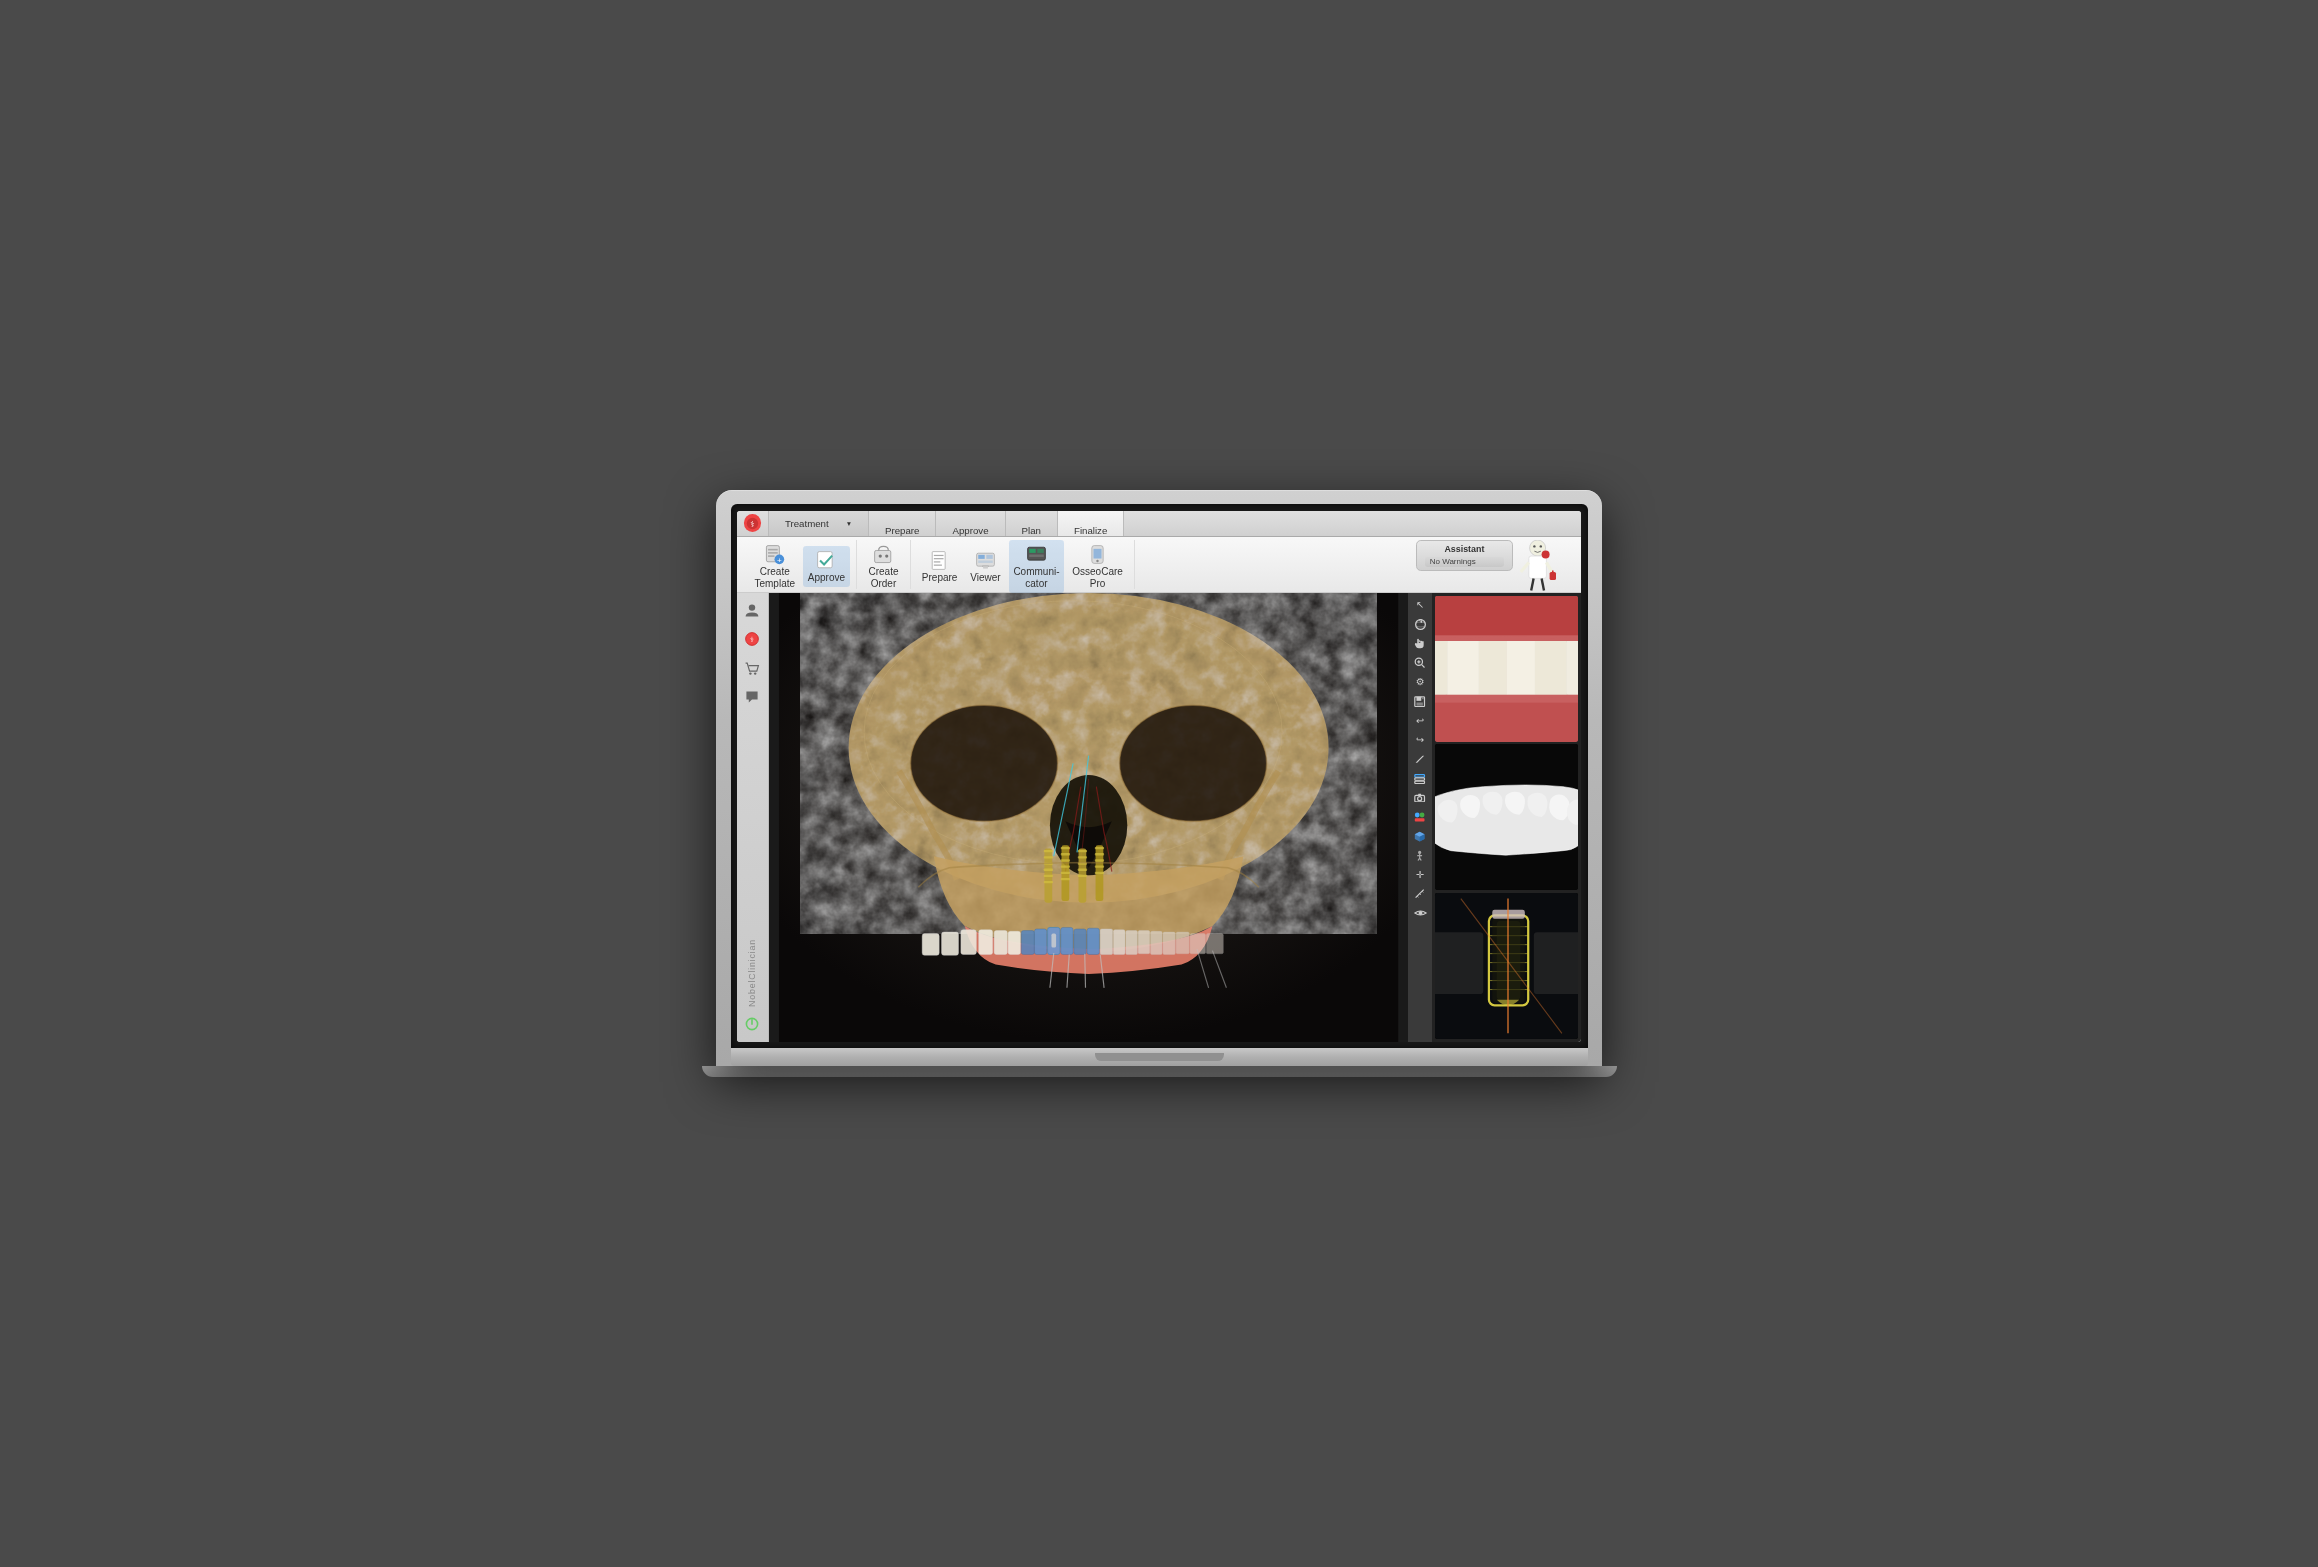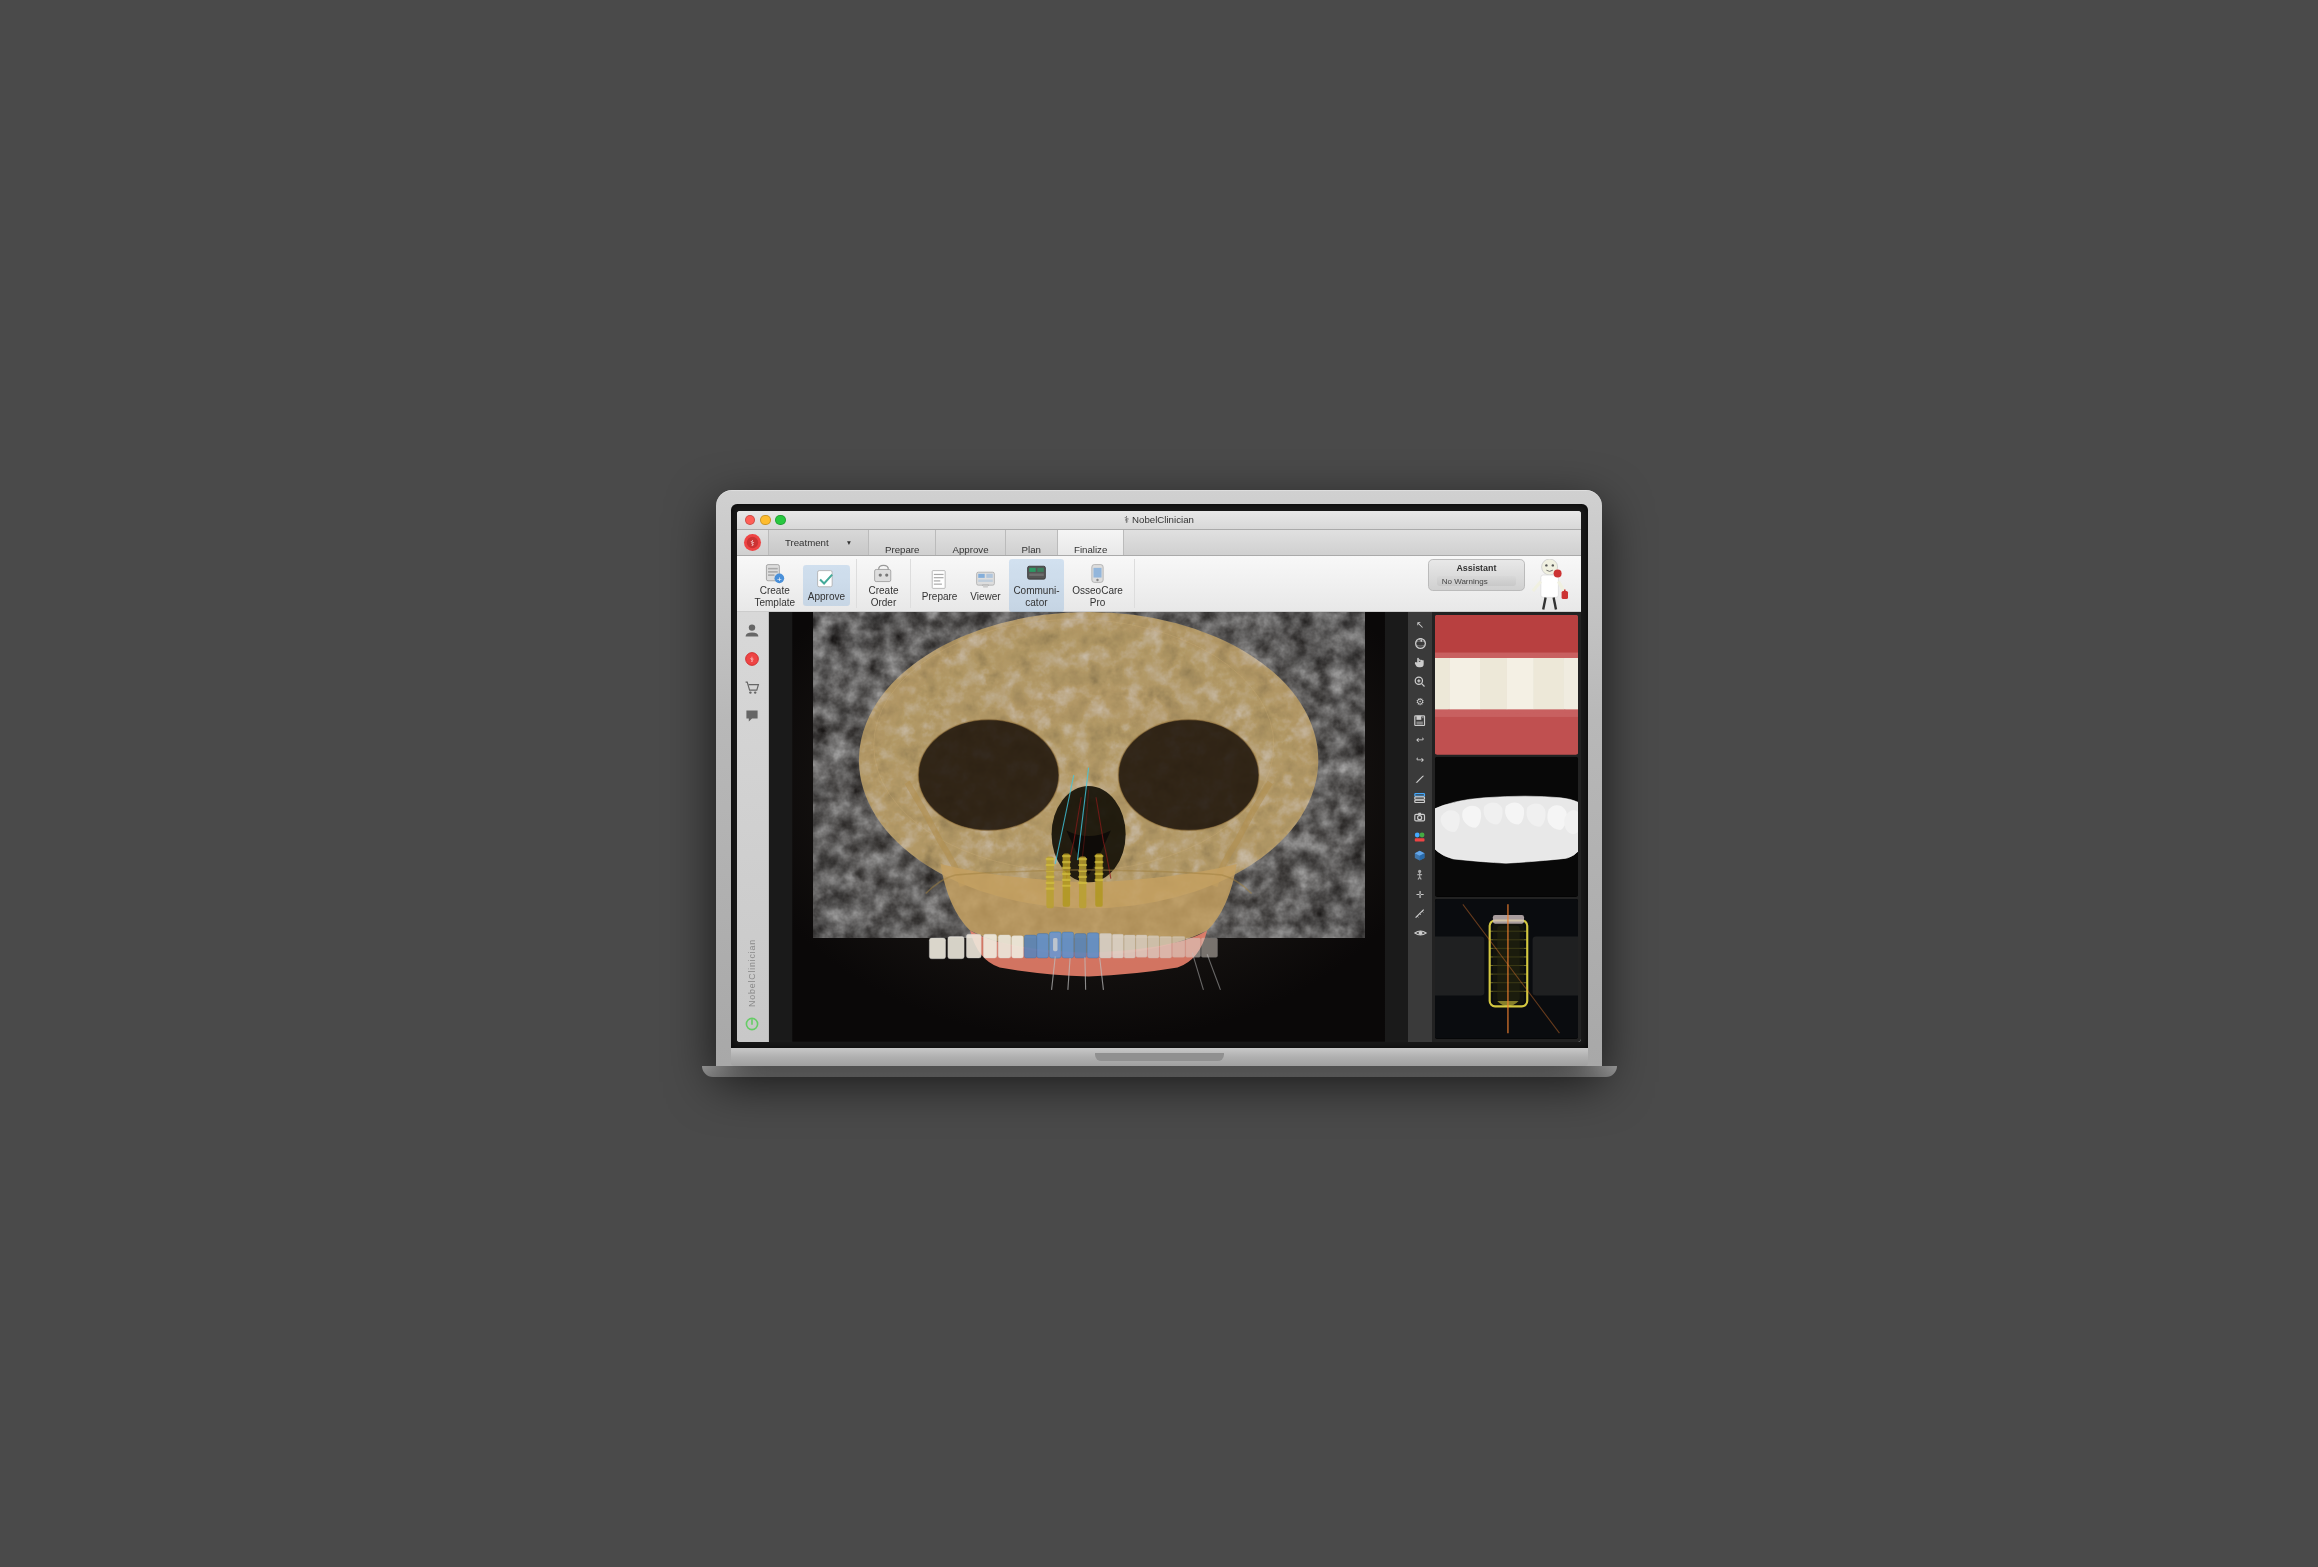--- a/index.html
+++ b/index.html
@@ -225,21 +225,21 @@
     .toolbar-btn-label {
       font-size: 10px;
       color: #333;
       text-align: center;
       line-height: 1.2;
     }
 
     
     .assistant-area {
       position: absolute;
-      right: 9px;
+      right: 21px;
       top: 3.2px;
       display: flex;
       align-items: flex-start;
       gap: 3.2px;
     }
 
     .assistant-box {
       background: linear-gradient(180deg, #e8e8e8 0%, #d0d0d0 100%);
       border: 0.8px solid #bbb;
       border-radius: 4.8px;
@@ -391,28 +391,20 @@
   </style>
 </head>
 <body>
 
 <div style="display:flex; flex-direction:column; align-items:center;">
   <div class="laptop-outer">
     <div class="screen-bezel">
       <div class="screen">
         <div class="app">
 
-          <div class="title-bar">
-            <div class="window-controls">
-              <div class="window-btn btn-close"></div>
-              <div class="window-btn btn-min"></div>
-              <div class="window-btn btn-max"></div>
-            </div>
-            <span class="title-text">⚕ NobelClinician</span>
-          </div>
 
           <div class="tab-bar">
             <div class="logo-area">
               <div class="logo-icon">
                 <svg width="13" height="13" viewBox="0 0 16 16" style="font-size:10px">
                   <circle cx="8" cy="8" r="7" fill="#cc3333"></circle>
                   <text x="8" y="12" text-anchor="middle" font-size="10" fill="white">⚕</text>
                 </svg>
               </div>
             </div>

